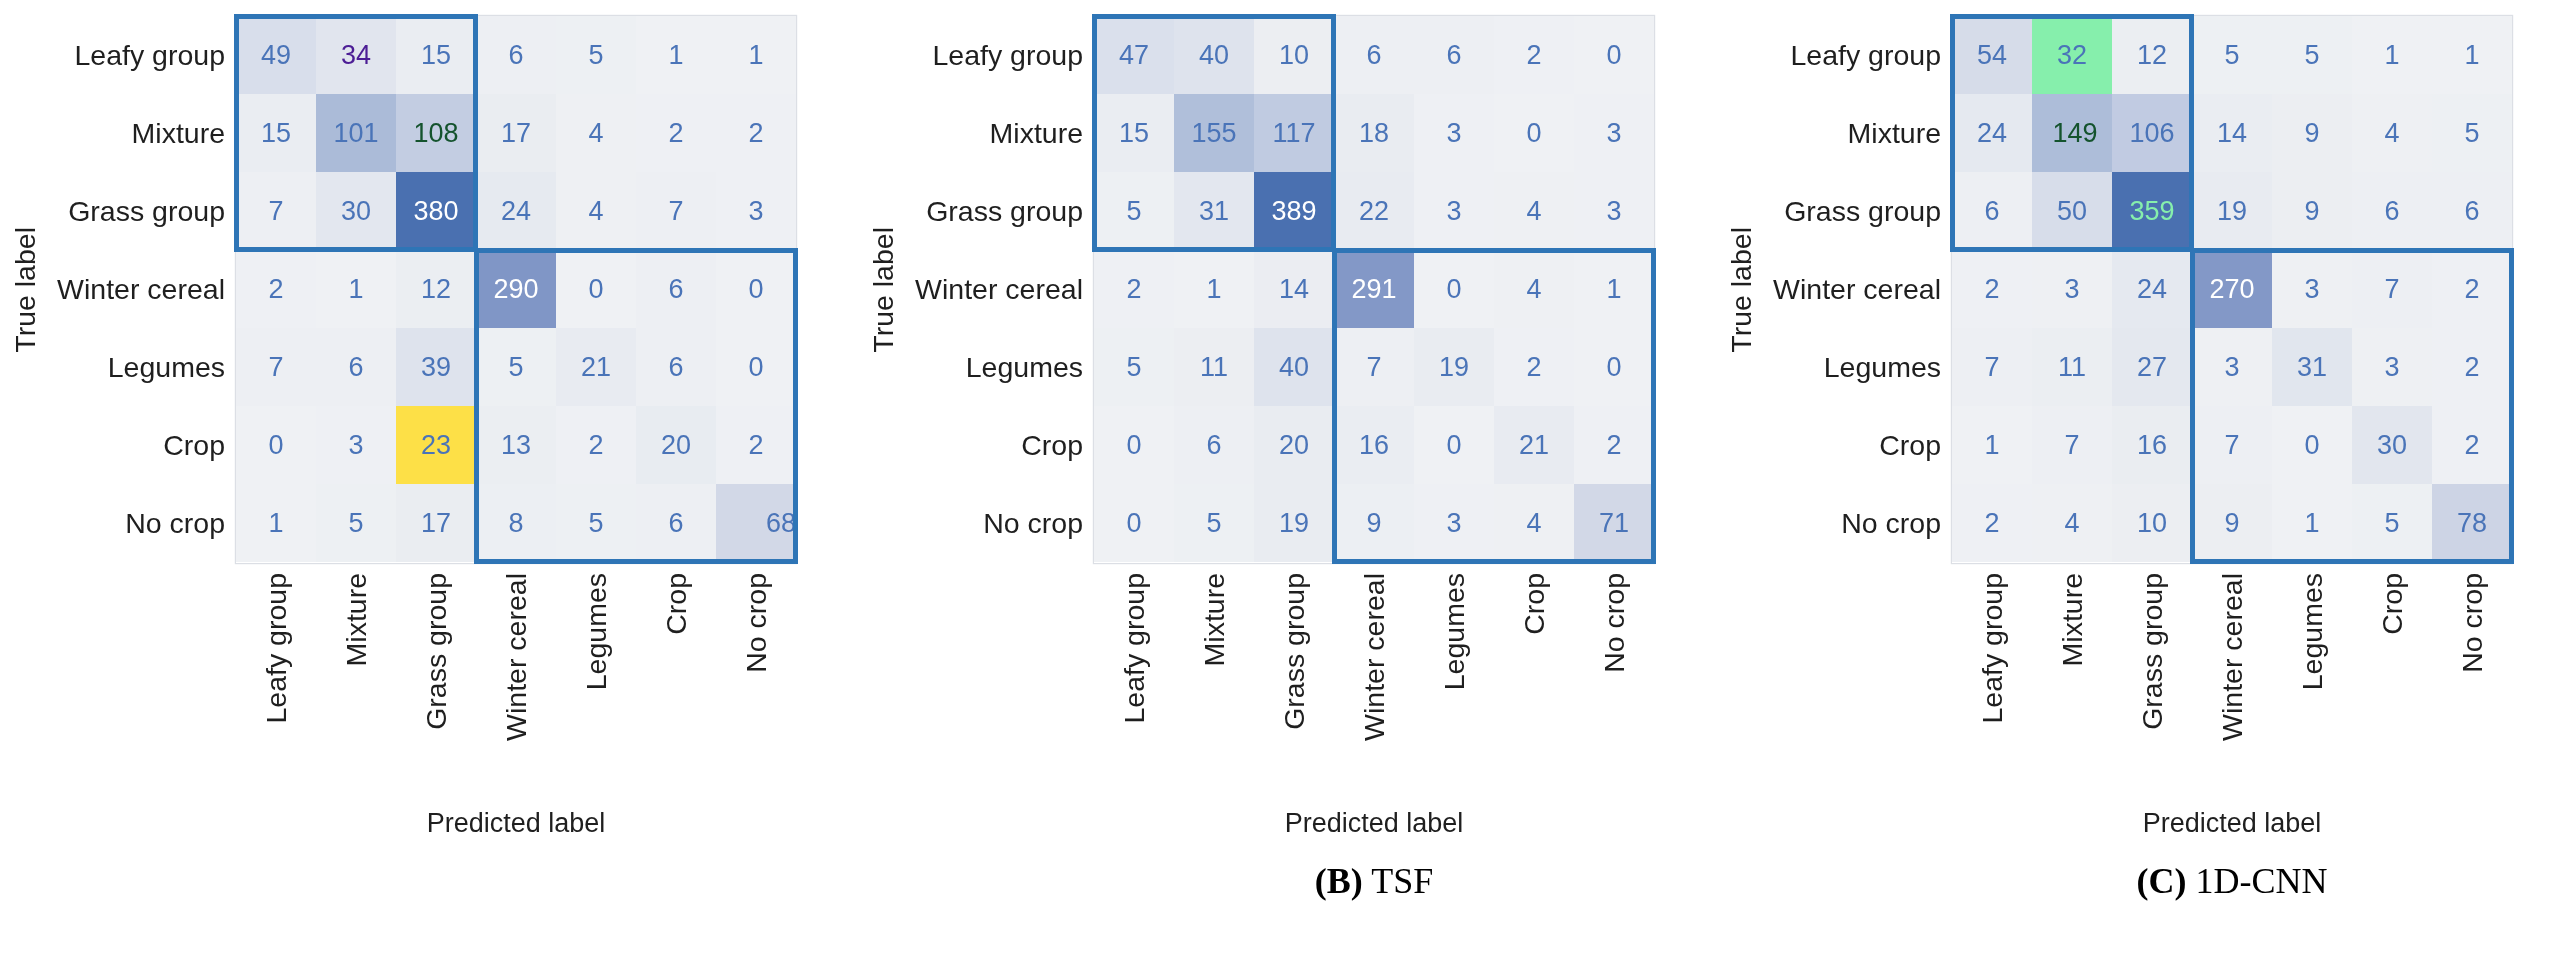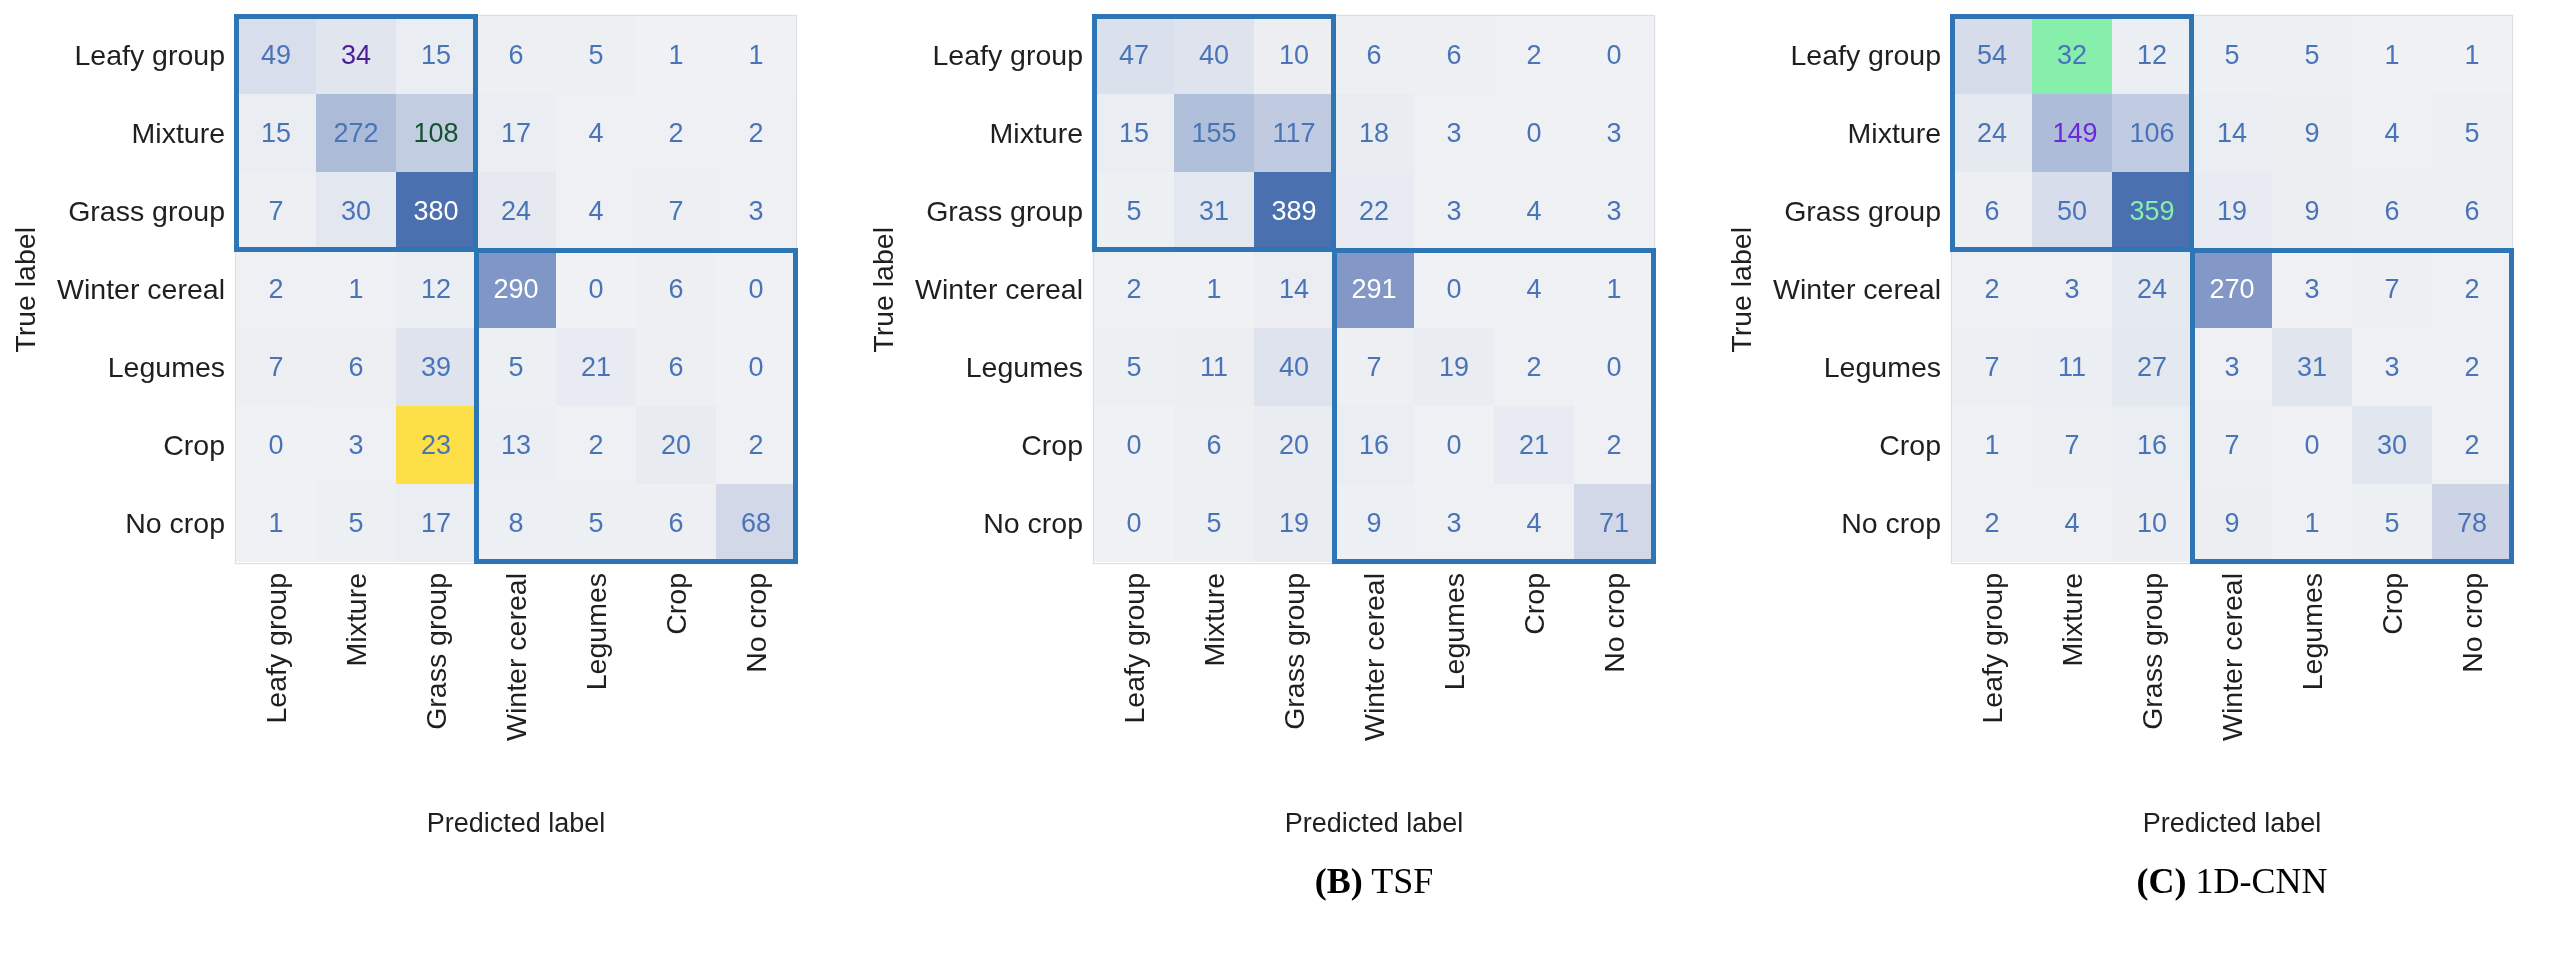--- a/index.html
+++ b/index.html
@@ -61,21 +61,21 @@
       <div class="gridwrap">
         <div class="grid">
             <div class="cell" style="background: rgb(216, 222, 235); color: rgb(74, 116, 184);">49</div>
             <div class="cell" style="background: rgb(225, 229, 238); color: #4c1d95;">34</div>
             <div class="cell" style="background: rgb(234, 237, 242); color: rgb(74, 116, 184);">15</div>
             <div class="cell" style="background: rgb(237, 239, 243); color: rgb(74, 116, 184);">6</div>
             <div class="cell" style="background: rgb(237, 240, 243); color: rgb(74, 116, 184);">5</div>
             <div class="cell" style="background: rgb(239, 241, 244); color: rgb(74, 116, 184);">1</div>
             <div class="cell" style="background: rgb(239, 241, 244); color: rgb(74, 116, 184);">1</div>
             <div class="cell" style="background: rgb(234, 237, 242); color: rgb(74, 116, 184);">15</div>
-            <div class="cell" style="background: rgb(171, 187, 216); color: rgb(74, 116, 184);">272</div>
+            <div class="cell" style="background: rgb(171, 187, 216); color: rgb(74, 116, 184);">101</div>
             <div class="cell" style="background: rgb(195, 205, 226); color: #14532d;">108</div>
             <div class="cell" style="background: rgb(234, 237, 241); color: rgb(74, 116, 184);">17</div>
             <div class="cell" style="background: rgb(238, 240, 243); color: rgb(74, 116, 184);">4</div>
             <div class="cell" style="background: rgb(238, 240, 244); color: rgb(74, 116, 184);">2</div>
             <div class="cell" style="background: rgb(238, 240, 244); color: rgb(74, 116, 184);">2</div>
             <div class="cell" style="background: rgb(237, 239, 243); color: rgb(74, 116, 184);">7</div>
             <div class="cell" style="background: rgb(227, 231, 239); color: rgb(74, 116, 184);">30</div>
             <div class="cell" style="background: rgb(74, 112, 176); color: rgb(255, 255, 255);">380</div>
             <div class="cell" style="background: rgb(230, 234, 240); color: rgb(74, 116, 184);">24</div>
             <div class="cell" style="background: rgb(238, 240, 243); color: rgb(74, 116, 184);">4</div>
@@ -101,21 +101,21 @@
             <div class="cell" style="background: rgb(235, 238, 242); color: rgb(74, 116, 184);">13</div>
             <div class="cell" style="background: rgb(238, 240, 244); color: rgb(74, 116, 184);">2</div>
             <div class="cell" style="background: rgb(232, 236, 241); color: rgb(74, 116, 184);">20</div>
             <div class="cell" style="background: rgb(238, 240, 244); color: rgb(74, 116, 184);">2</div>
             <div class="cell" style="background: rgb(239, 241, 244); color: rgb(74, 116, 184);">1</div>
             <div class="cell" style="background: rgb(237, 240, 243); color: rgb(74, 116, 184);">5</div>
             <div class="cell" style="background: rgb(234, 237, 241); color: rgb(74, 116, 184);">17</div>
             <div class="cell" style="background: rgb(236, 239, 243); color: rgb(74, 116, 184);">8</div>
             <div class="cell" style="background: rgb(237, 240, 243); color: rgb(74, 116, 184);">5</div>
             <div class="cell" style="background: rgb(237, 239, 243); color: rgb(74, 116, 184);">6</div>
-            <div class="cell" style="background: rgb(210, 216, 231); color: rgb(74, 116, 184);">68</div>
+            <div class="cell" style="background: rgb(210, 216, 231); color: rgb(74, 116, 184); text-align: right;">68</div>
           </div>
         <div class="gbox gbox1"></div>
         <div class="gbox gbox2"></div>
       </div>
     </div>
     <div class="xticks-row">
       <div class="xticks">
           <div class="xtick">
             <span class="vtext">Leafy group</span>
           </div>
@@ -261,21 +261,21 @@
       <div class="gridwrap">
         <div class="grid">
             <div class="cell" style="background: rgb(214, 220, 233); color: rgb(74, 116, 184);">54</div>
             <div class="cell" style="background: #86efac; color: rgb(74, 116, 184);">32</div>
             <div class="cell" style="background: rgb(235, 238, 242); color: rgb(74, 116, 184);">12</div>
             <div class="cell" style="background: rgb(237, 240, 243); color: rgb(74, 116, 184);">5</div>
             <div class="cell" style="background: rgb(237, 240, 243); color: rgb(74, 116, 184);">5</div>
             <div class="cell" style="background: rgb(239, 241, 244); color: rgb(74, 116, 184);">1</div>
             <div class="cell" style="background: rgb(239, 241, 244); color: rgb(74, 116, 184);">1</div>
             <div class="cell" style="background: rgb(229, 233, 240); color: rgb(74, 116, 184);">24</div>
-            <div class="cell" style="background: rgb(173, 189, 217); color: #6d28d9; padding-left: 6px;">149</div>
+            <div class="cell" style="background: rgb(173, 189, 217); color: #14532d; padding-left: 6px;">149</div>
             <div class="cell" style="background: rgb(193, 203, 226); color: rgb(74, 116, 184);">106</div>
             <div class="cell" style="background: rgb(234, 237, 242); color: rgb(74, 116, 184);">14</div>
             <div class="cell" style="background: rgb(236, 238, 242); color: rgb(74, 116, 184);">9</div>
             <div class="cell" style="background: rgb(238, 240, 243); color: rgb(74, 116, 184);">4</div>
             <div class="cell" style="background: rgb(237, 240, 243); color: rgb(74, 116, 184);">5</div>
             <div class="cell" style="background: rgb(237, 239, 243); color: rgb(74, 116, 184);">6</div>
             <div class="cell" style="background: rgb(215, 221, 234); color: rgb(74, 116, 184);">50</div>
             <div class="cell" style="background: rgb(74, 112, 176); color: #86efac;">359</div>
             <div class="cell" style="background: rgb(232, 235, 241); color: rgb(74, 116, 184);">19</div>
             <div class="cell" style="background: rgb(236, 238, 242); color: rgb(74, 116, 184);">9</div>

